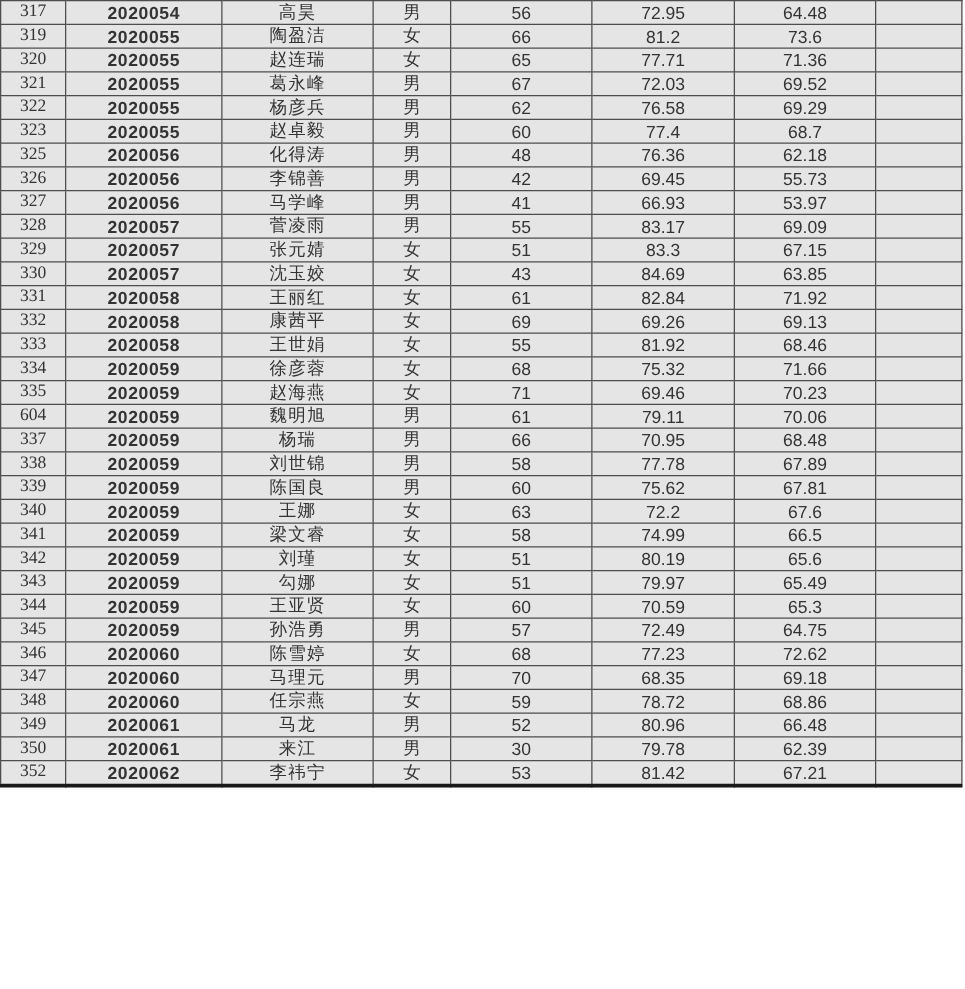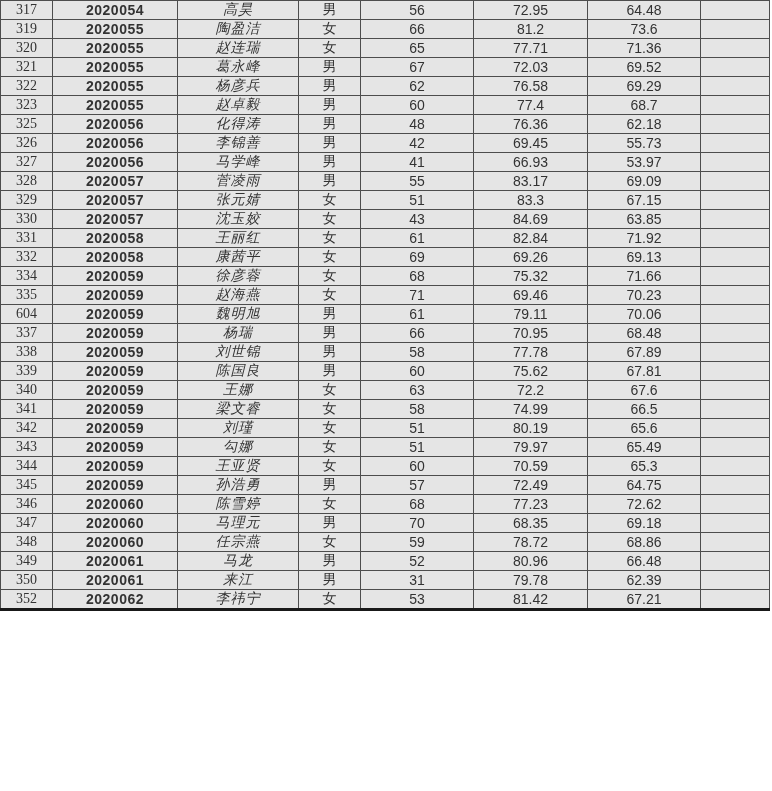--- a/index.html
+++ b/index.html
@@ -33,21 +33,21 @@
     color: #333333;
     white-space: nowrap;
     overflow: hidden;
   }
   td.c-seq {
     font-family: "Liberation Serif", "DejaVu Serif", serif;
     font-size: 13.5px;
     color: #383838;
   }
   td.c-code { font-size: 14.5px; letter-spacing: 0.5px; font-weight: bold; }
-  td.c-name { font-size: 14.5px; letter-spacing: 1px; font-style: italic; }
+  td.c-name { font-size: 14.5px; letter-spacing: 1px; }
   td.c-gender { font-size: 14.5px; }
   td.c-num, td.c-sa, td.c-sb { font-size: 14.5px; }
 </style>
 </head>
 <body>
 
 <div id="page">
   <table class="score-table">
     <colgroup>
       <col style="width:52px">
@@ -194,20 +194,30 @@
           <td class="c-seq">332</td>
           <td class="c-code">2020058</td>
           <td class="c-name">康茜平</td>
           <td class="c-gender">女</td>
           <td class="c-num">69</td>
           <td class="c-sa">69.26</td>
           <td class="c-sb">69.13</td>
           <td class="c-blank"></td>
         </tr>
         <tr>
+          <td class="c-seq">333</td>
+          <td class="c-code">2020058</td>
+          <td class="c-name">王世娟</td>
+          <td class="c-gender">女</td>
+          <td class="c-num">55</td>
+          <td class="c-sa">81.92</td>
+          <td class="c-sb">68.46</td>
+          <td class="c-blank"></td>
+        </tr>
+        <tr>
           <td class="c-seq">334</td>
           <td class="c-code">2020059</td>
           <td class="c-name">徐彦蓉</td>
           <td class="c-gender">女</td>
           <td class="c-num">68</td>
           <td class="c-sa">75.32</td>
           <td class="c-sb">71.66</td>
           <td class="c-blank"></td>
         </tr>
         <tr>
@@ -358,21 +368,21 @@
           <td class="c-num">52</td>
           <td class="c-sa">80.96</td>
           <td class="c-sb">66.48</td>
           <td class="c-blank"></td>
         </tr>
         <tr>
           <td class="c-seq">350</td>
           <td class="c-code">2020061</td>
           <td class="c-name">来江</td>
           <td class="c-gender">男</td>
-          <td class="c-num">31</td>
+          <td class="c-num">30</td>
           <td class="c-sa">79.78</td>
           <td class="c-sb">62.39</td>
           <td class="c-blank"></td>
         </tr>
         <tr>
           <td class="c-seq">352</td>
           <td class="c-code">2020062</td>
           <td class="c-name">李祎宁</td>
           <td class="c-gender">女</td>
           <td class="c-num">53</td>

